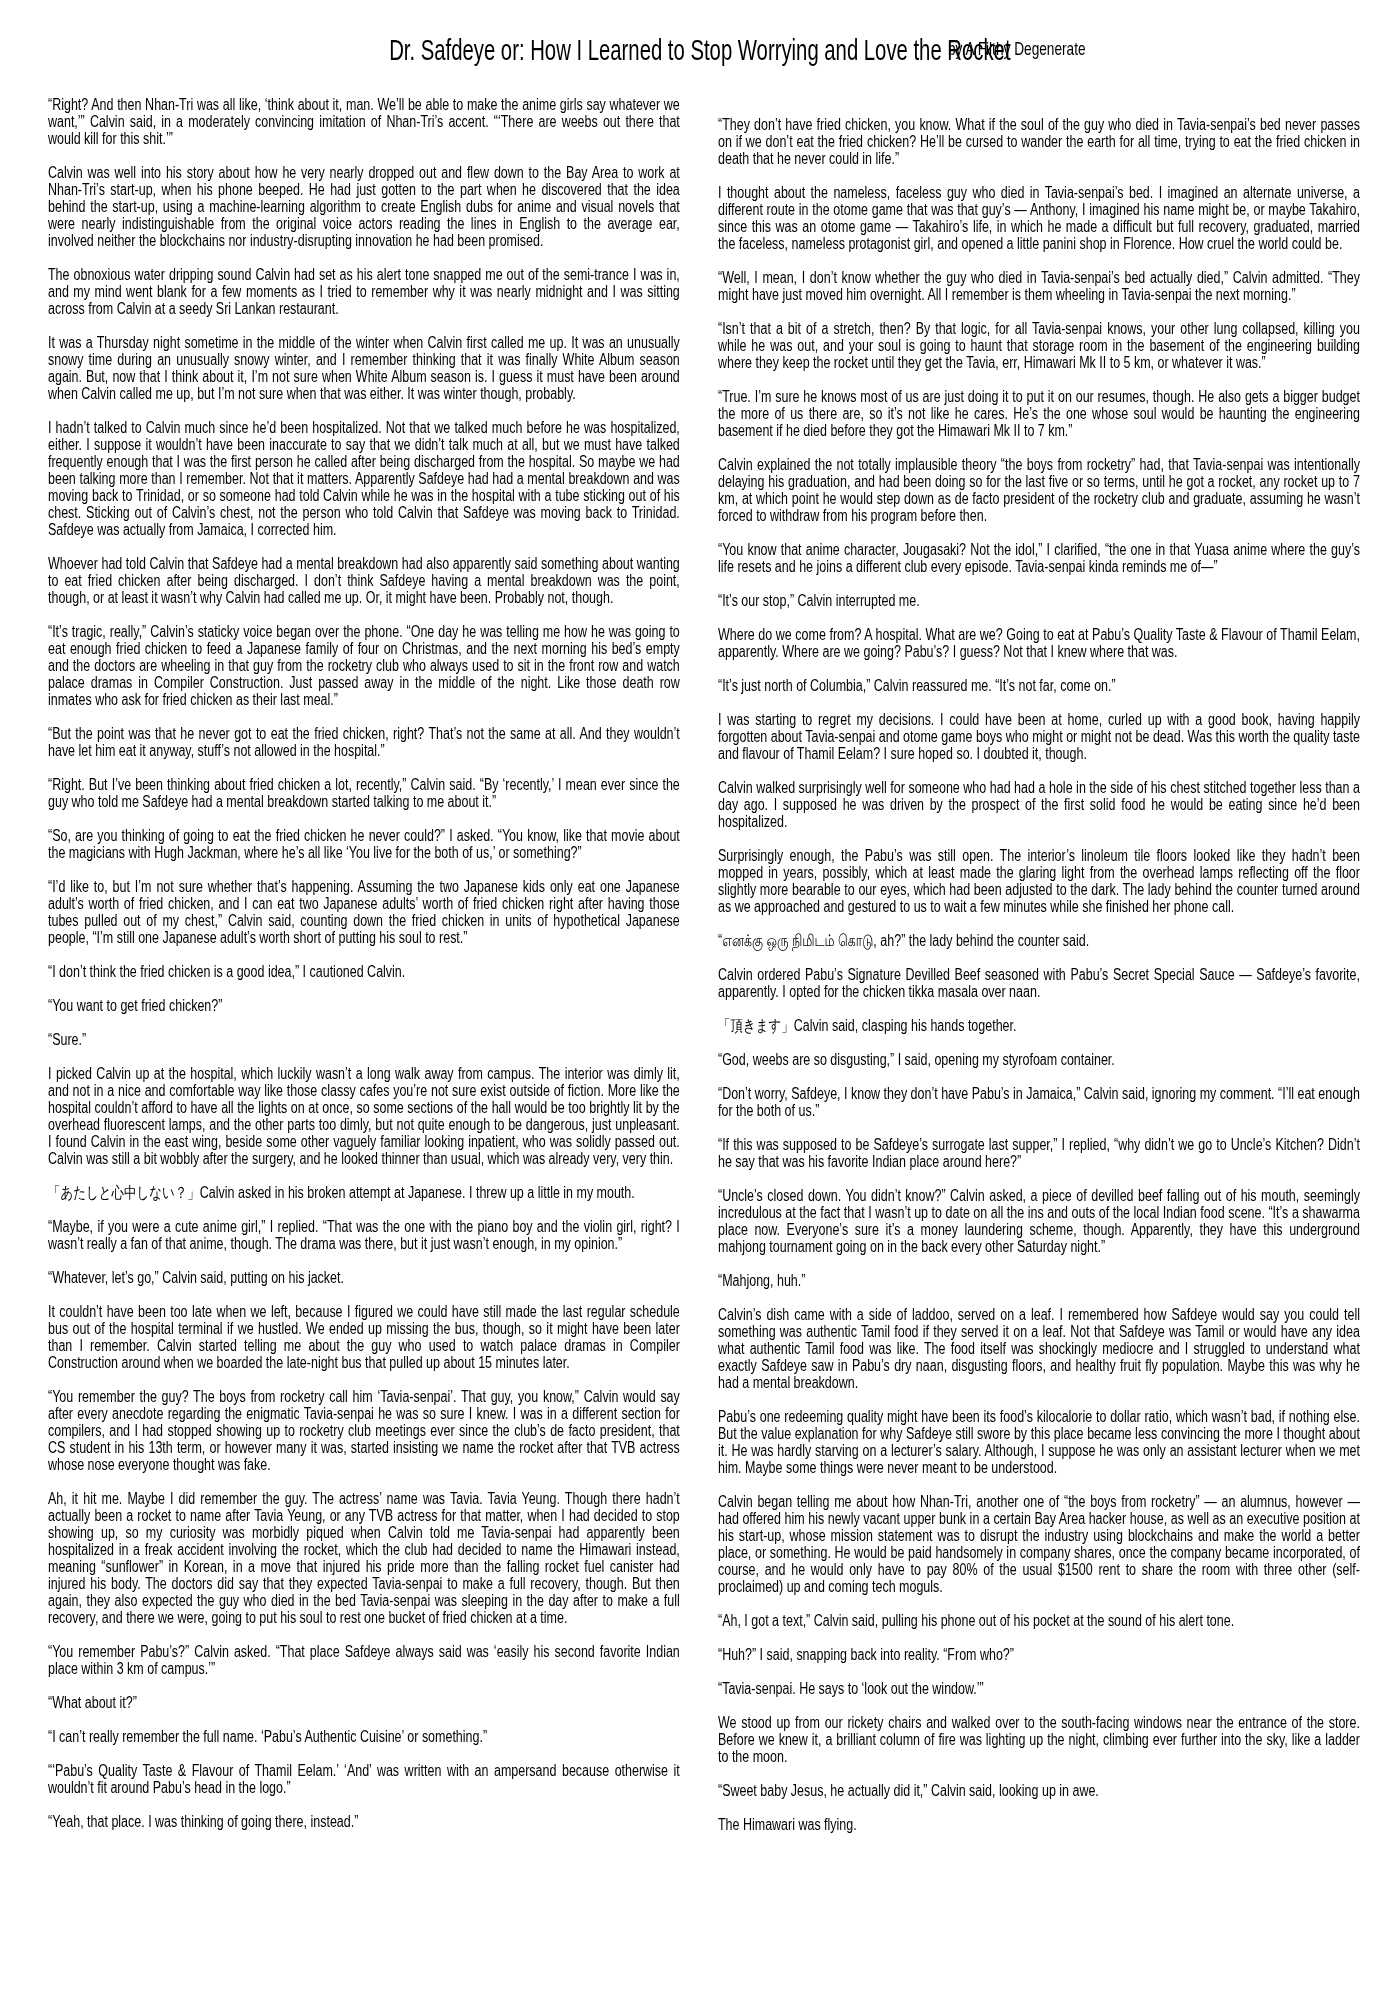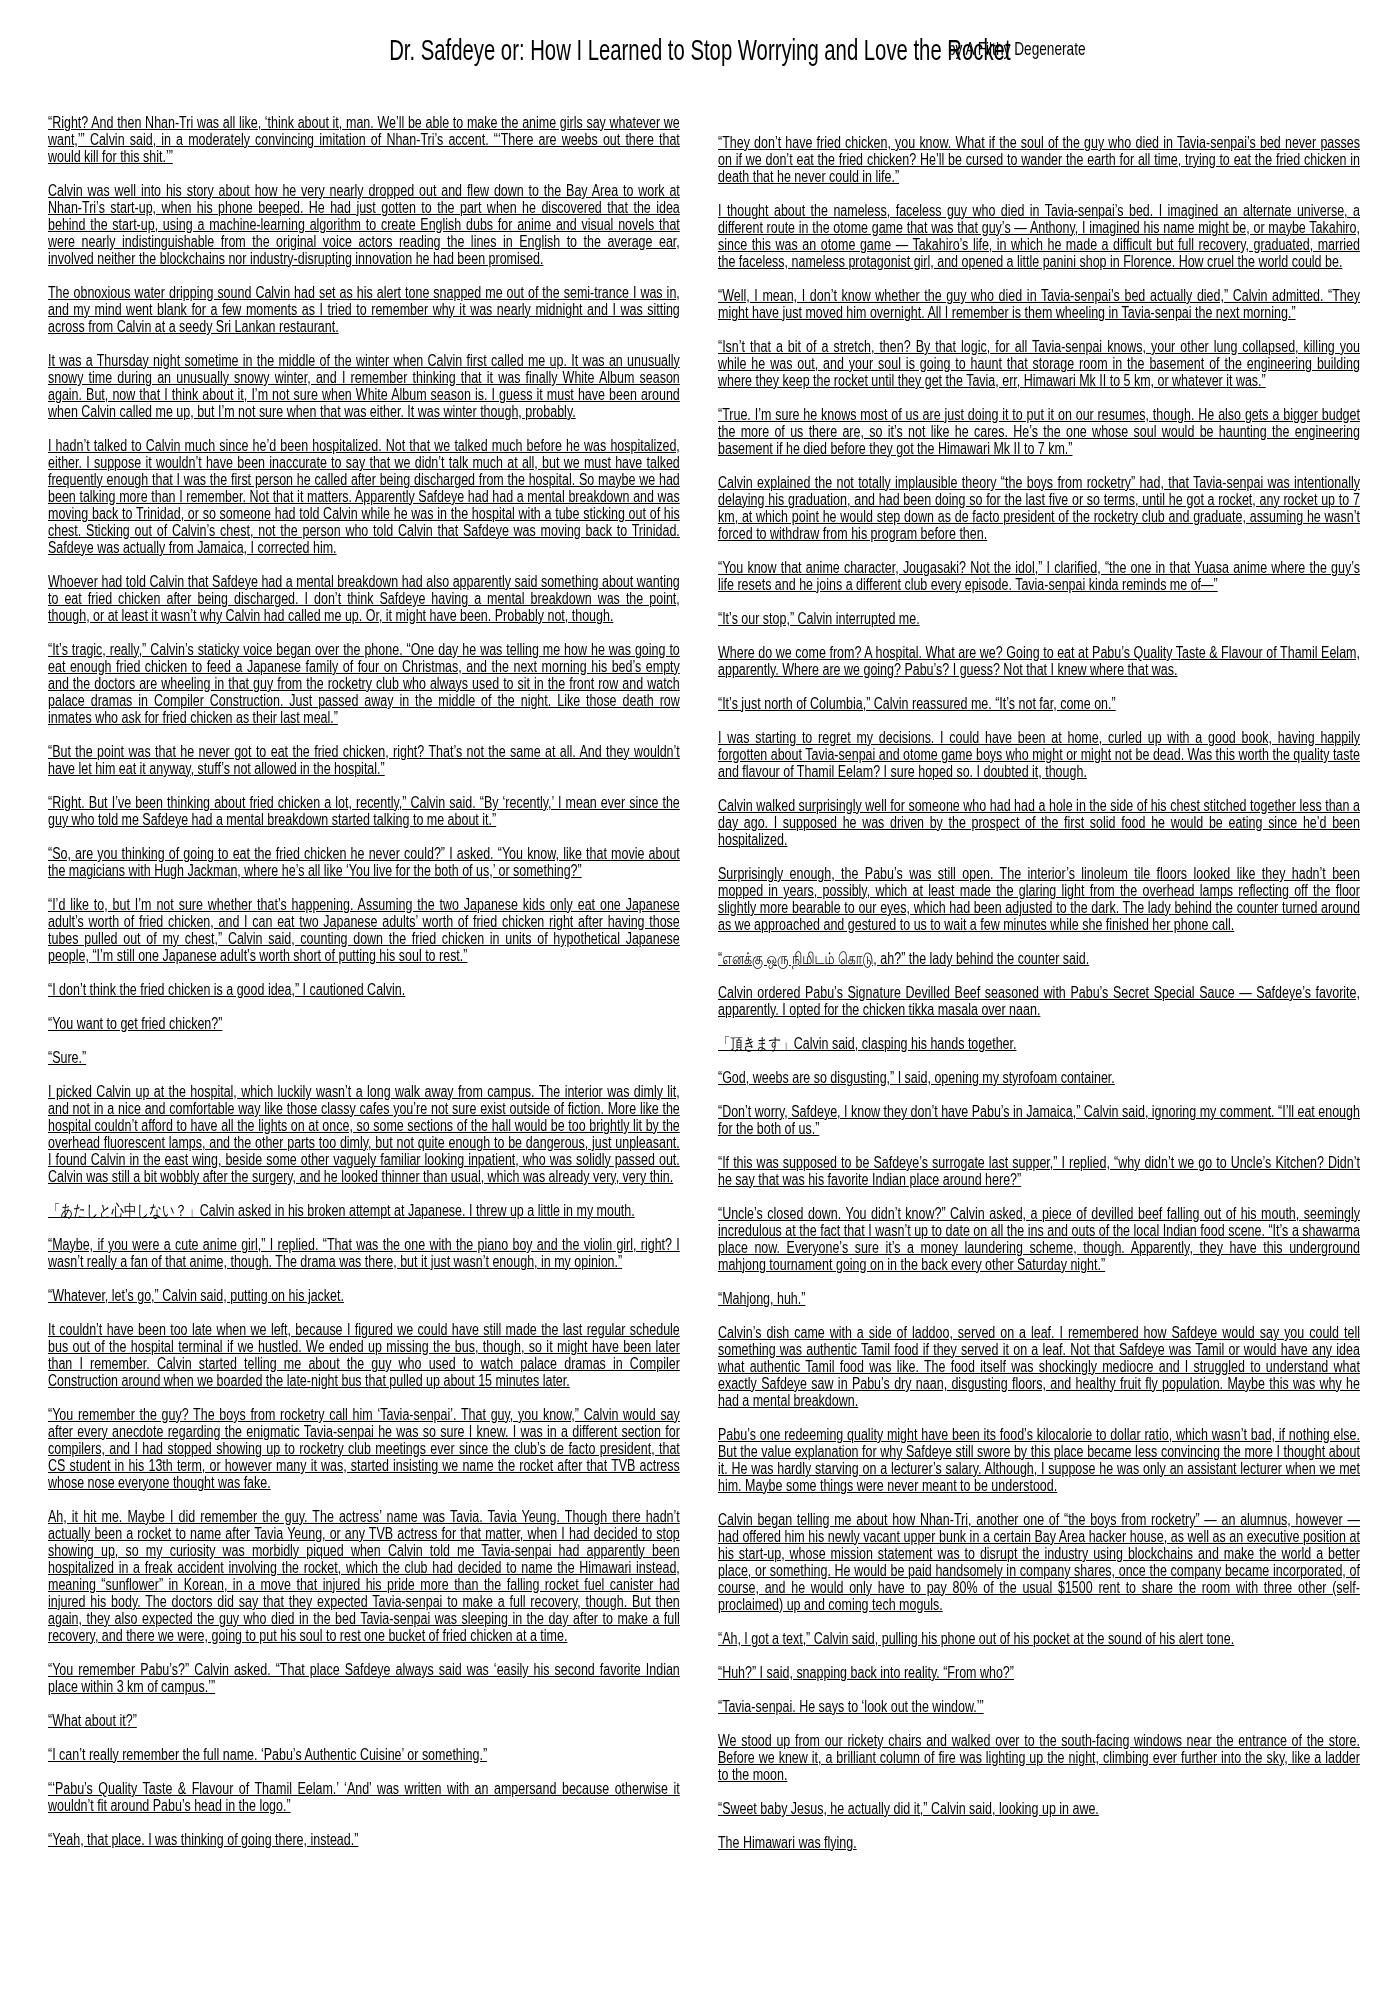--- a/index.html
+++ b/index.html
@@ -38,22 +38,21 @@
   .byline-wrap .byline {
     display: inline-block;
     font-size: 19px;
     font-weight: 400;
     white-space: nowrap;
     transform: scaleX(0.72);
     transform-origin: 0 50%;
   }
   .col {
     position: absolute;
-    top: 114px;
-    text-decoration: underline;
+    top: 96px;
   }
   .col-left  { left: 48px;  width: 632px; }
   .col-right { left: 718px; width: 642px; margin-top: 20px; }
   .condense {
     transform: scaleX(0.78);
     transform-origin: 0 0;
   }
   .col-left  .condense { width: 810px; }
   .col-right .condense { width: 823px; }
   .condense p {

